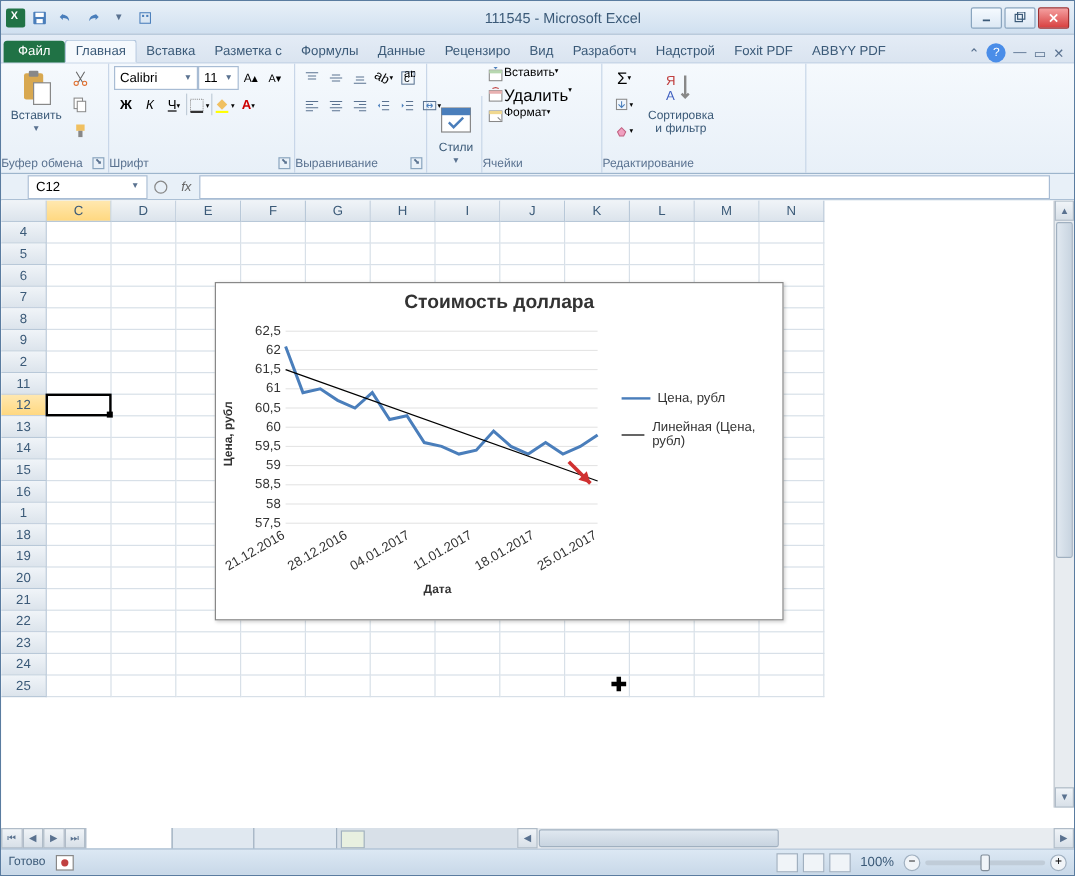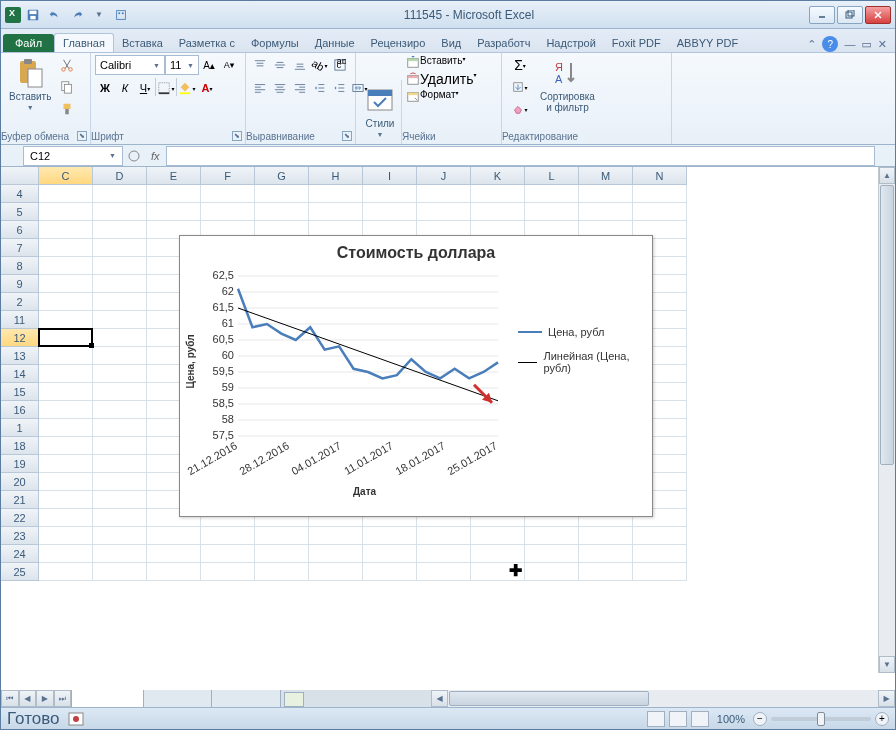--- a/index.html
+++ b/index.html
@@ -68,21 +68,21 @@
 .sheet-nav{width:70px;display:flex;}
 .sheet-nav-btn{flex:1;background:linear-gradient(#f0f4f8,#d8e0e8);border:1px solid #b0bcc8;display:flex;align-items:center;justify-content:center;font-size:8px;color:#5a7290;cursor:pointer;}
 .sheet-tabs{display:flex;align-items:flex-end;width:360px;background:#d8e0e8;}
 .sheet-tab{padding:18px 12px;background:#e0e8f0;border:1px solid #a0b0c0;border-bottom:none;margin-right:-1px;cursor:pointer;font-size:16px;}
 .sheet-tab.active{background:#fff;font-weight:bold;}
 .sheet-new{width:20px;height:15px;background:#e8f0e0;border:1px solid #a0b0c0;margin-left:4px;cursor:pointer;position:relative;}
 .hscroll{flex:1;position:relative;background:#e8ecf0;}
 .hscroll-btn{width:17px;height:17px;background:linear-gradient(#f0f4f8,#d8e0e8);border:1px solid #b0bcc8;display:flex;align-items:center;justify-content:center;font-size:8px;color:#5a7290;cursor:pointer;position:absolute;}
 .hscroll-thumb{position:absolute;top:1px;bottom:1px;background:linear-gradient(#e0e8f0,#c8d4e0);border:1px solid #a0b0c0;border-radius:2px;cursor:pointer;}
 .statusbar{height:22px;background:linear-gradient(#dce8f4,#c8d8e8);border-top:1px solid #9db5cc;display:flex;align-items:center;padding:0 6px;}
-.status-text{color:#3b5a78;font-size:17px;}
+.status-text{color:#3b5a78;font-size:10px;}
 .status-right{margin-left:auto;display:flex;align-items:center;gap:4px;}
 .view-btn{width:18px;height:16px;border:1px solid #a0b0c0;background:#f0f4f8;cursor:pointer;}
 .zoom-pct{font-size:11px;color:#3b5a78;margin:0 4px;}
 .zoom-slider{width:100px;height:4px;background:#c0ccd8;position:relative;border-radius:2px;}
 .zoom-thumb{position:absolute;width:8px;height:14px;background:#f0f4f8;border:1px solid #808c98;top:-5px;left:46px;border-radius:2px;cursor:pointer;}
 .zoom-btn{width:14px;height:14px;border:1px solid #a0b0c0;border-radius:50%;background:#f0f4f8;display:flex;align-items:center;justify-content:center;font-size:10px;cursor:pointer;}
 .cursor-plus{position:absolute;font-size:16px;font-weight:bold;color:#000;pointer-events:none;}
 </style>
 </head>
 <body>

